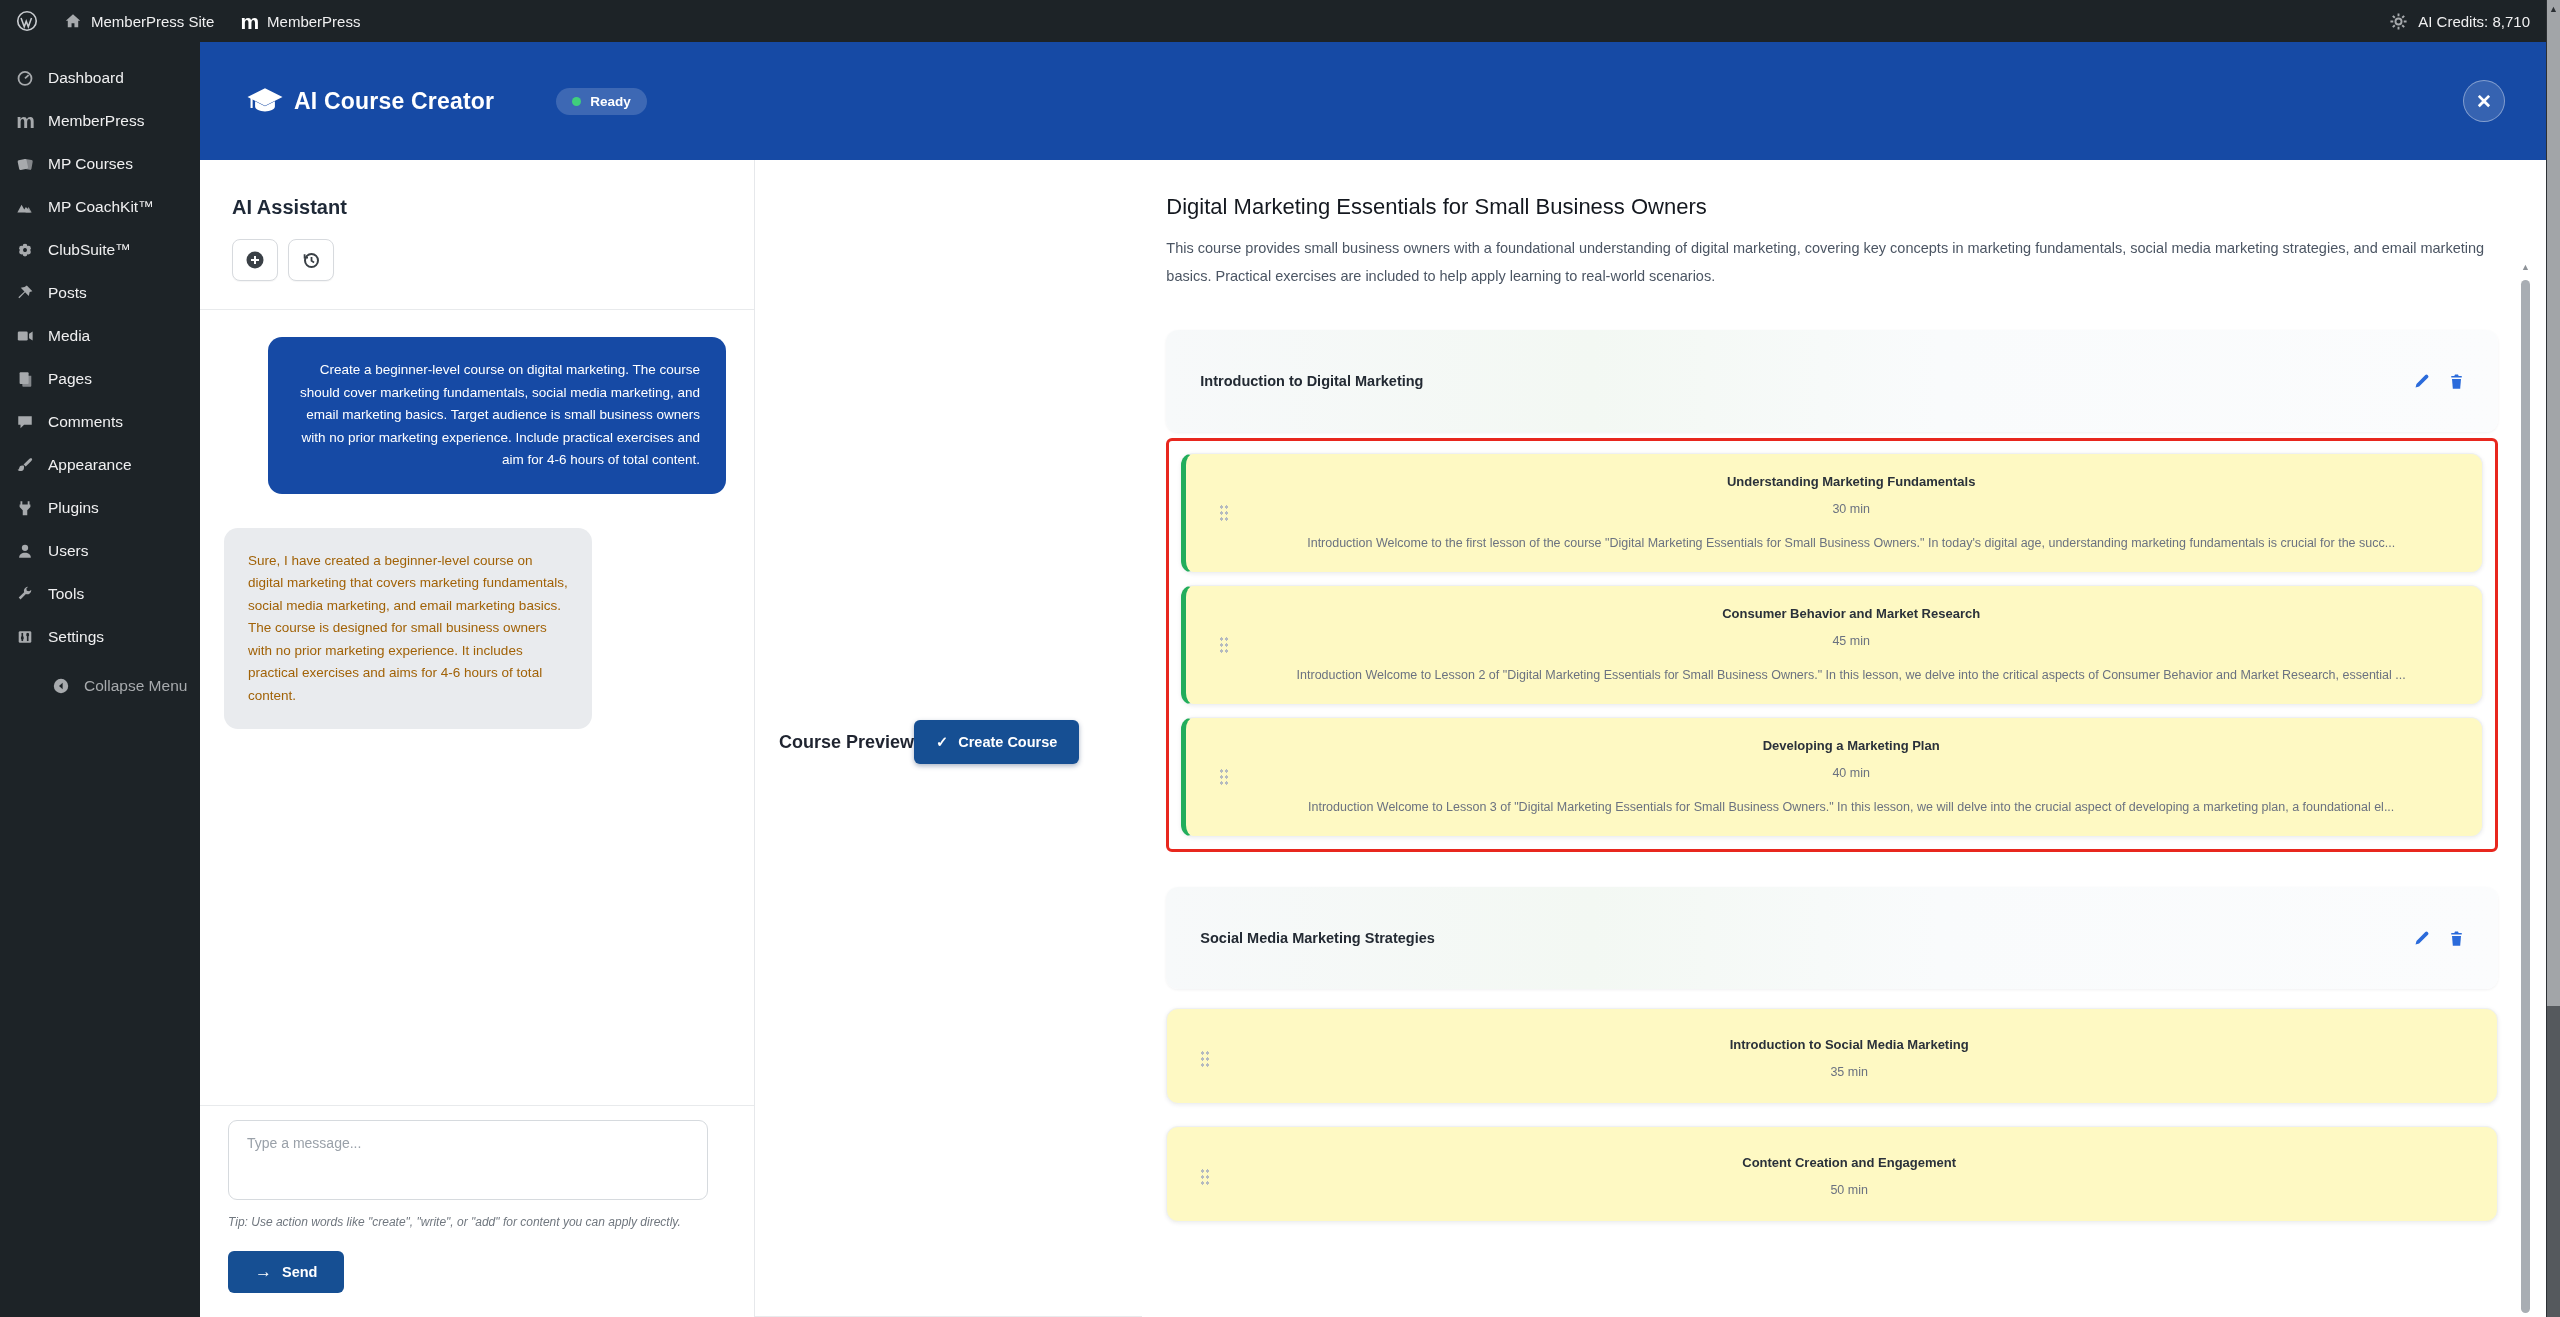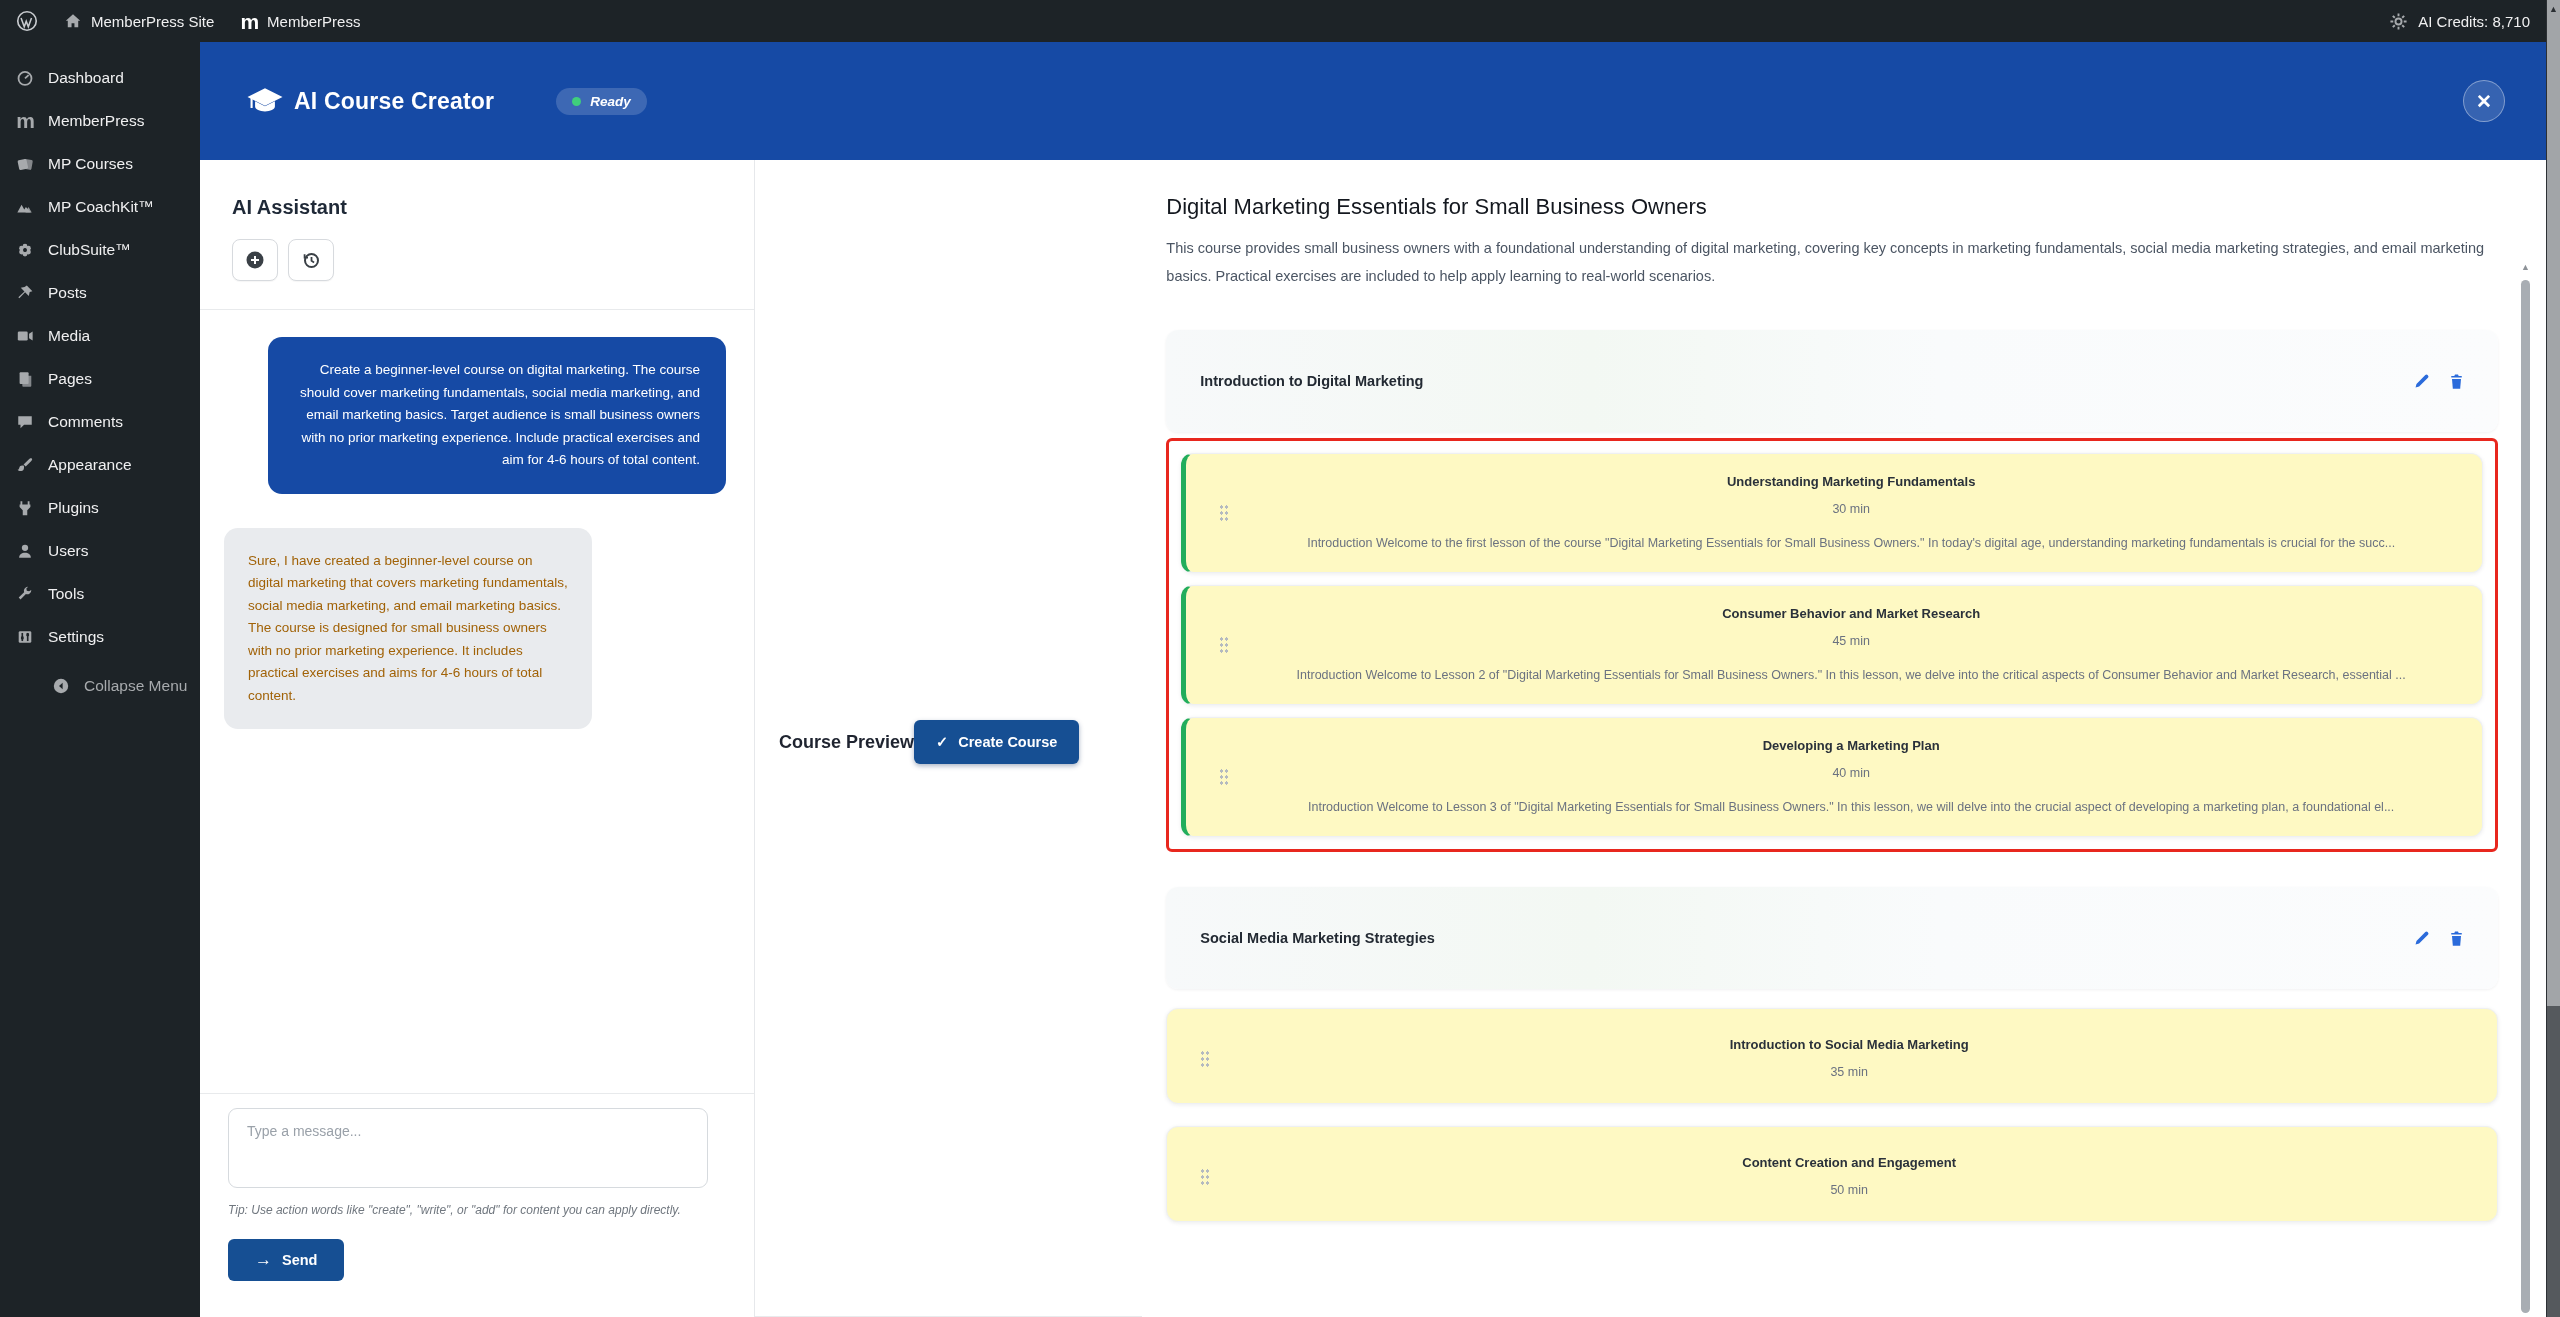--- a/index.html
+++ b/index.html
@@ -28,41 +28,41 @@
   
   .main { position: absolute; top: 42px; left: 200px; width: 2360px; height: 1275px; background: #fff; }
 
   .blue-header { height: 118px; background: #164aa5; display: flex; align-items: center;
     padding-left: 46px; position: relative; }
   .logo { display: flex; align-items: center; gap: 10px; color: #fff; }
   .logo-title { font-size: 23px; font-weight: 600; letter-spacing: .2px; white-space: nowrap; }
   .ready-pill { margin-left: 62px; display: flex; align-items: center; gap: 9px;
     background: rgba(255,255,255,.17); border-radius: 14px; height: 27px; padding: 0 16px; }
   .ready-dot { width: 9px; height: 9px; border-radius: 50%; background: #3fce7c; }
-  .ready-label { color: #fff; font-size: 13.5px; font-weight: 700; font-style: italic; }
+  .ready-label { color: #fff; font-size: 13.5px; font-weight: 700; }
   .close-btn { position: absolute; right: 55px; top: 38px; width: 42px; height: 42px; border-radius: 50%;
     background: rgba(255,255,255,.14); border: 1px solid rgba(255,255,255,.38); color: #fff;
     display: flex; align-items: center; justify-content: center; font-size: 19px; font-weight: 700; cursor: pointer; }
 
   .content-row { display: flex; height: 1157px; }
 
   
   .assistant { width: 555px; border-right: 1px solid #e6e8eb; display: flex; flex-direction: column; }
   .as-head { padding: 36px 32px 0 32px; }
   .as-title { font-size: 20px; font-weight: 600; color: #1f2937; }
   .as-btn-row { margin-top: 20px; display: flex; gap: 10px; }
   .as-btn { width: 46px; height: 42px; border: 1px solid #d7dade; border-radius: 8px; background: #fff;
     display: flex; align-items: center; justify-content: center; color: #3a4046; cursor: pointer;
     box-shadow: 0 1px 1px rgba(0,0,0,.04); }
   .as-divider { margin-top: 28px; border-bottom: 1px solid #e8eaec; }
   .chat { flex: 1; overflow: hidden; padding: 27px 28px 0 24px; }
   .bubble { border-radius: 14px; font-size: 13.5px; line-height: 22.5px; padding: 22px 26px; }
   .bubble.user { width: 458px; margin-left: auto; background: #164aa5; color: #fff; text-align: right; }
   .bubble.ai { width: 368px; margin-top: 34px; background: #e9ebee; color: #a16207; text-align: left; padding: 22px 24px; }
-  .as-input-area { border-top: 1px solid #e8eaec; padding: 14px 32px 36px 28px; }
+  .as-input-area { border-top: 1px solid #e8eaec; padding: 14px 32px 24px 28px; }
   .msg-input { width: 480px; height: 80px; border: 1px solid #d6dade; border-radius: 9px;
     padding: 14px 18px; font-size: 14px; font-family: "Liberation Sans", sans-serif; color: #2a3038;
     resize: none; outline: none; }
   .msg-input::placeholder { color: #9aa1a9; }
   .tip { margin-top: 10px; width: 520px; font-size: 12px; font-style: italic; color: #70777f; line-height: 17px; }
   .send-btn { margin-top: 20px; display: inline-flex; align-items: center; gap: 10px; background: #164f93;
     color: #fff; border: none; border-radius: 6px; height: 42px; padding: 0 27px; font-size: 14.5px;
     font-weight: 600; cursor: pointer; font-family: "Liberation Sans", sans-serif; }
   .send-arrow { font-size: 17px; font-weight: 400; }
 

